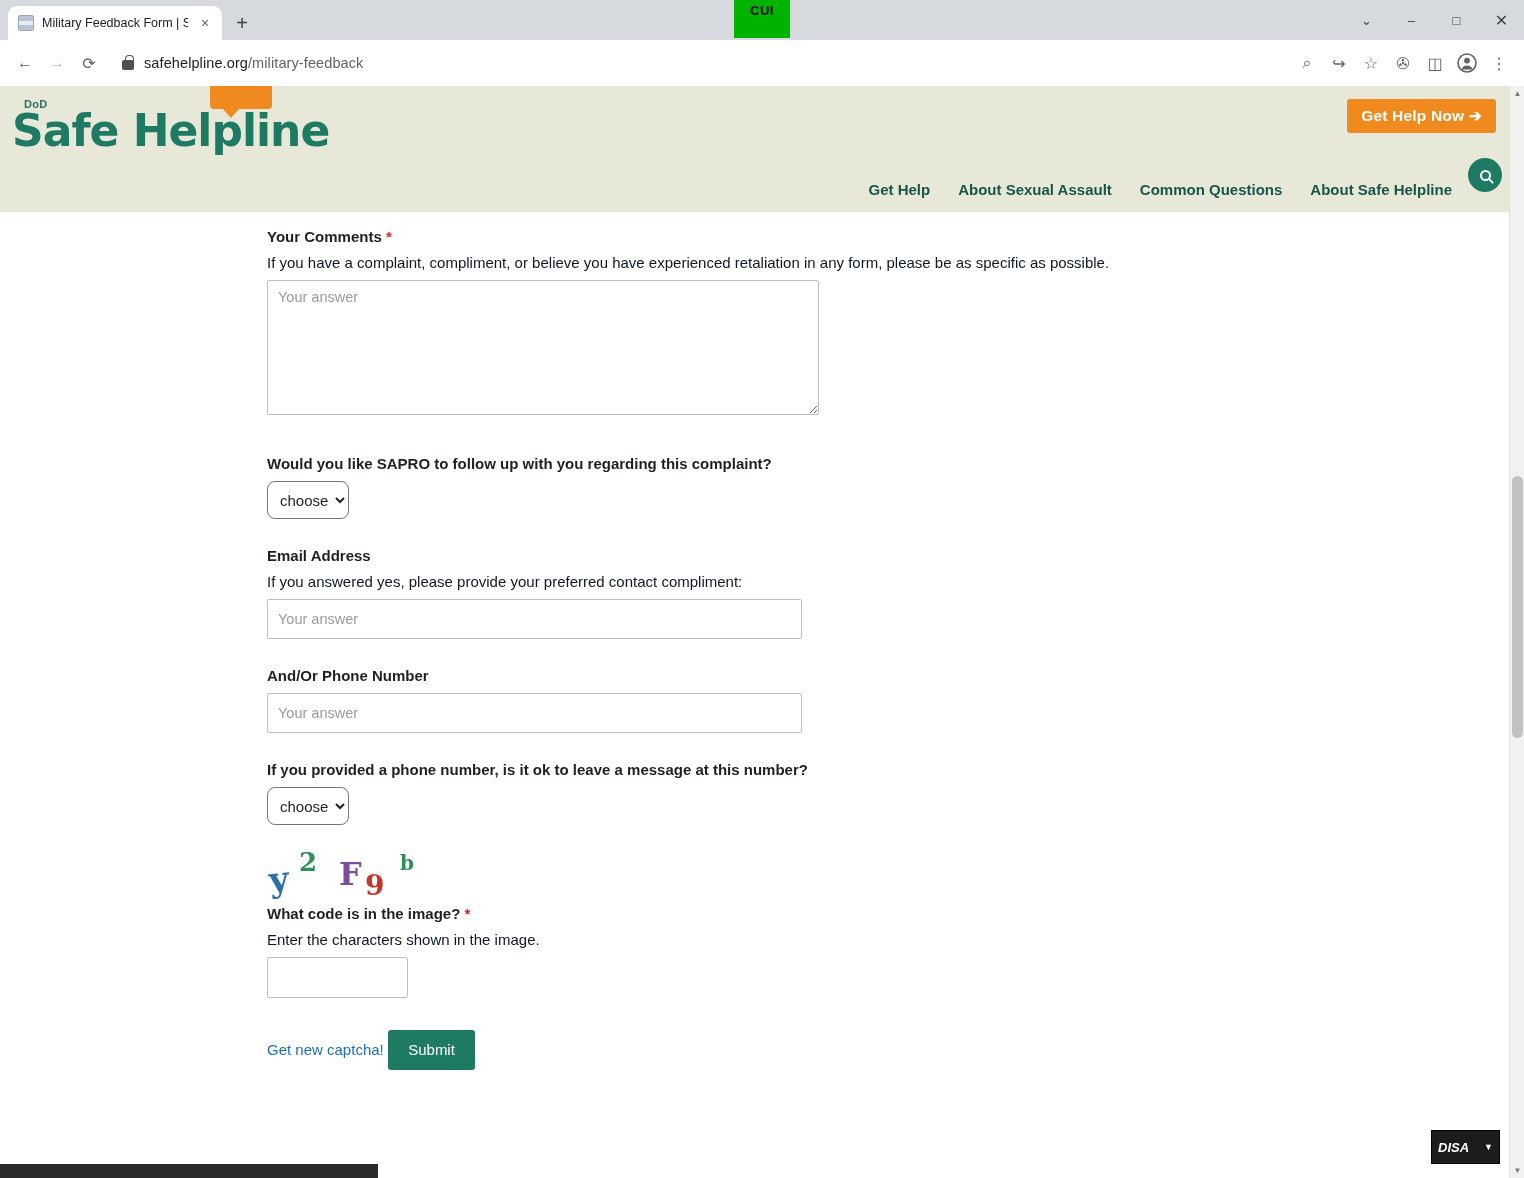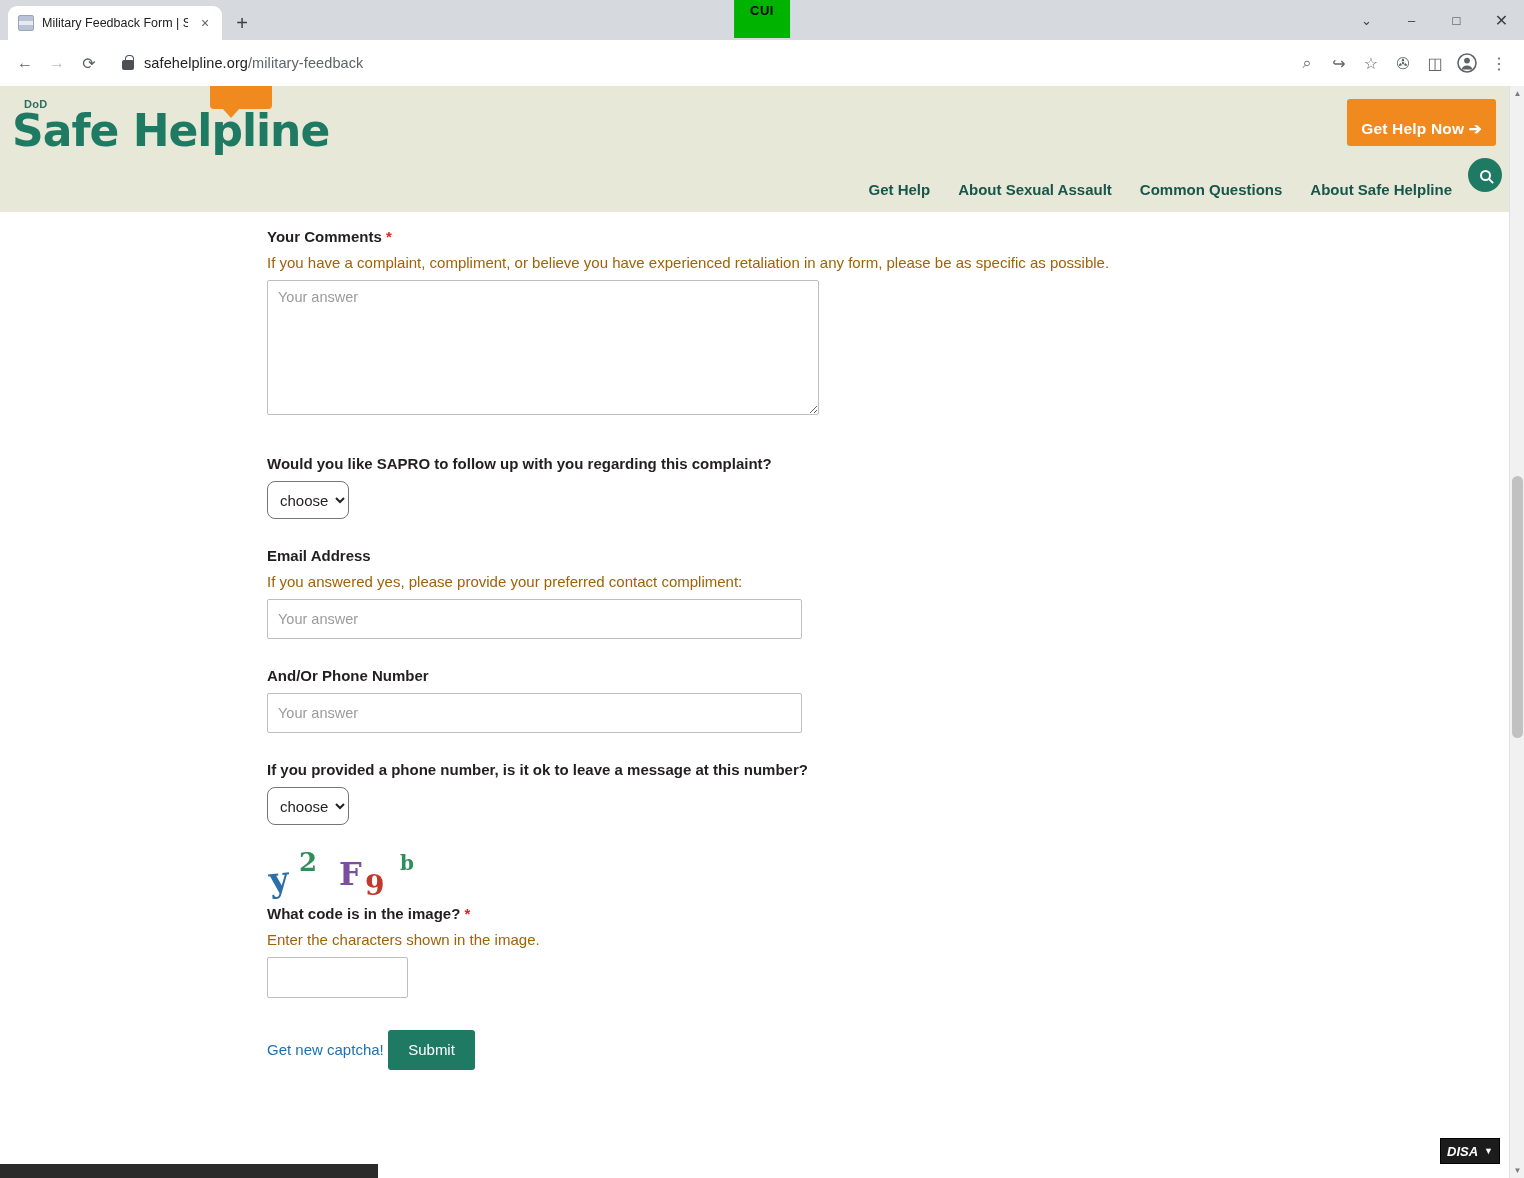--- a/index.html
+++ b/index.html
@@ -184,21 +184,21 @@
     border-right: 9px solid transparent;
     border-top: 10px solid #f08a1e;
   }
   .gethelp-btn {
     position: absolute;
     right: 28px; top: 13px;
     background: #f08a1e;
     color: #ffffff;
     font-size: 15.5px;
     font-weight: bold;
-    padding: 21px 14px 8px;
+    padding: 8px 14px 8px;
     border-radius: 3px;
     letter-spacing: .2px;
   }
   .search-circle {
     position: absolute;
     right: 22px; top: 72px;
     width: 34px; height: 34px;
     border-radius: 50%;
     background: #1f7a63;
     display: flex; align-items: center; justify-content: center;
@@ -240,21 +240,21 @@
   }
   .q-label {
     font-size: 15px;
     font-weight: bold;
     color: #231f20;
     margin: 0 0 9px 0;
   }
   .req { color: #d22; font-weight: bold; }
   .q-help {
     font-size: 15px;
-    color: #a16207;
+    color: #0f172a;
     margin: 0 0 9px 0;
   }
   textarea.answer {
     width: 552px; height: 135px;
     border: 1px solid #bfbfbf;
     border-radius: 2px;
     padding: 8px 10px;
     font-size: 14.5px;
     color: #231f20;
     font-family: "Liberation Sans", sans-serif;
@@ -359,26 +359,26 @@
     width: 378px; height: 14px;
     background: #2b2b2b;
   }
   .disa-badge {
     position: absolute;
     right: 24px; bottom: 14px;
     display: flex;
     align-items: center;
     background: #1c1c1c;
     color: #ffffff;
-    height: 26px;
+    height: 34px;
     padding: 0 6px;
     font-size: 13px;
     font-weight: bold;
     font-style: italic;
-    gap: 6px;
+    gap: 15px;
     border: 1px solid #000;
   }
   .disa-badge .caret { font-style: normal; font-size: 9px; }
 </style>
 </head>
 <body>
 
 <div class="browser">
 
   <div class="tabstrip">

